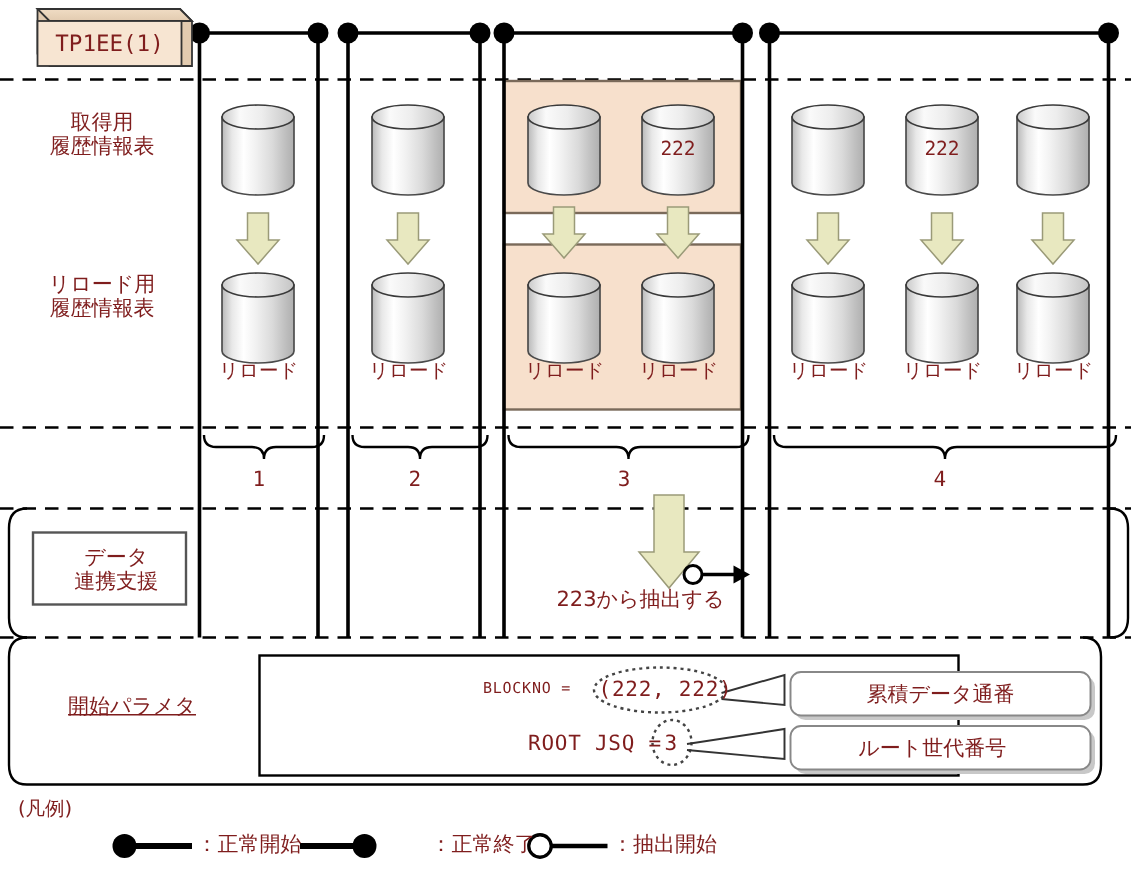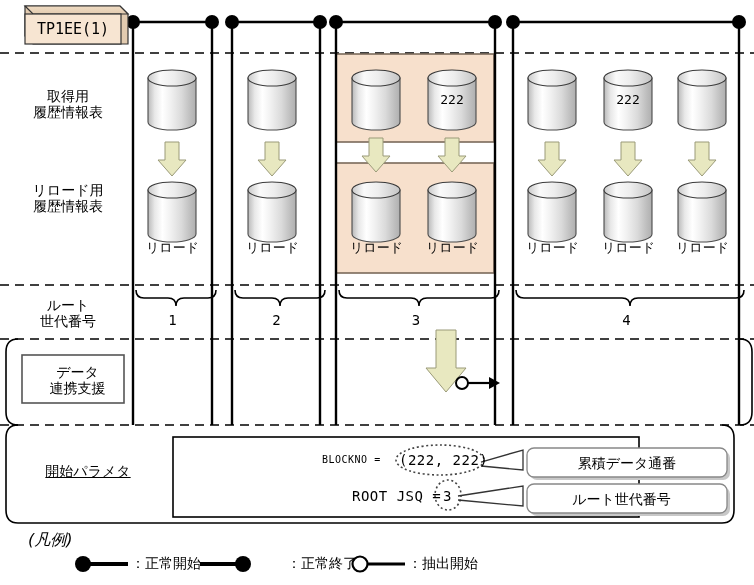--- a/index.html
+++ b/index.html
@@ -1,20 +1,20 @@
 <!DOCTYPE html>
 <html><head>
 <meta charset="utf-8">
 <style>
   html,body{margin:0;padding:0;background:#ffffff;}
   body{width:754px;height:585px;position:relative;overflow:hidden;
        font-family:"DejaVu Sans","Liberation Sans",sans-serif;color:#000;}
   #root{position:absolute;left:0;top:0;width:754px;height:585px;}
   svg#canvas{position:absolute;left:0;top:0;width:754px;height:585px;}
-  .txt{position:absolute;font-size:13px;line-height:16px;color:#000000;white-space:pre;}
+  .txt{position:absolute;font-size:13px;line-height:16px;color:#7f1d1d;white-space:pre;}
   .ctr{text-align:center;}
   .mono{font-family:"DejaVu Sans Mono","Liberation Mono",monospace;}
 </style>
 </head>
 <body>
 
 <div id="root">
 
   <svg id="canvas" viewBox="0 0 754 585">
     <defs>
@@ -178,28 +178,26 @@
       <circle cx="83" cy="564" r="8" fill="#000"></circle>
       <line x1="200" y1="564" x2="243" y2="564" stroke="#000" stroke-width="4"></line>
       <circle cx="243" cy="564" r="8" fill="#000"></circle>
       <line x1="360" y1="564" x2="405" y2="564" stroke="#000" stroke-width="3"></line>
       <circle cx="360" cy="564" r="7.5" fill="#fff" stroke="#000" stroke-width="2.2"></circle>
     </g>
   </svg>
 
   <div class="txt mono ctr" style="left:25px;top:21px;width:96px;font-size:15px;">TP1EE(1)</div>
 
-  <div class="txt ctr" style="left:8px;top:88px;width:120px;font-size:14px;white-space:pre-line;">取得用
+  <div class="txt ctr" style="left:8px;top:75px;width:120px;font-size:14px;white-space:pre-line;font-family:Liberation Serif, serif;">取得用
 履歴情報表</div>
 
   <div class="txt ctr" style="left:8px;top:182px;width:120px;font-size:14px;white-space:pre-line;">リロード用
 履歴情報表</div>
 
-  <div class="txt ctr" style="left:8px;top:297px;width:120px;font-size:14px;white-space:pre-line;">ルート
-世代番号</div>
 
   <div class="txt ctr" style="left:22px;top:364px;width:111px;font-size:14px;white-space:pre-line;">データ
 連携支援</div>
 
   <div class="txt ctr" style="left:8px;top:463px;width:160px;font-size:14px;text-decoration:underline;">開始パラメタ</div>
 
   <div class="txt mono ctr" style="left:428px;top:92px;width:48px;font-size:13px;">222</div>
   <div class="txt mono ctr" style="left:604px;top:92px;width:48px;font-size:13px;">222</div>
 
   <div class="txt ctr" style="left:133px;top:240px;width:79px;font-size:13px;">リロード</div>
@@ -208,28 +206,29 @@
   <div class="txt ctr" style="left:413px;top:240px;width:79px;font-size:13px;">リロード</div>
   <div class="txt ctr" style="left:513px;top:240px;width:79px;font-size:13px;">リロード</div>
   <div class="txt ctr" style="left:589px;top:240px;width:79px;font-size:13px;">リロード</div>
   <div class="txt ctr" style="left:663px;top:240px;width:79px;font-size:13px;">リロード</div>
 
   <div class="txt mono ctr" style="left:133px;top:312px;width:79px;font-size:14px;">1</div>
   <div class="txt mono ctr" style="left:233px;top:312px;width:87px;font-size:14px;">2</div>
   <div class="txt mono ctr" style="left:337px;top:312px;width:158px;font-size:14px;">3</div>
   <div class="txt mono ctr" style="left:514px;top:312px;width:225px;font-size:14px;">4</div>
 
+  <div class="txt" style="left:371px;top:392px;font-size:14px;">223から抽出する</div>
 
   <div class="txt mono" style="left:322px;top:452px;font-size:10px;letter-spacing:0.5px;">BLOCKNO = </div>
   <div class="txt mono" style="left:399px;top:452px;font-size:14px;letter-spacing:0.5px;">(222, 222)</div>
 
   <div class="txt mono" style="left:352px;top:488px;font-size:14px;letter-spacing:0.5px;">ROOT JSQ = </div>
   <div class="txt mono" style="left:443px;top:488px;font-size:14px;letter-spacing:0.5px;">3</div>
 
   <div class="txt ctr" style="left:527px;top:455px;width:200px;font-size:14px;">累積データ通番</div>
   <div class="txt ctr" style="left:527px;top:491px;width:189px;font-size:14px;">ルート世代番号</div>
 
-  <div class="txt" style="left:28px;top:532px;font-size:16px;font-style:italic;">(凡例)</div>
+  <div class="txt" style="left:12px;top:532px;font-size:13px;">(凡例)</div>
   <div class="txt" style="left:131px;top:555px;font-size:14px;">：正常開始</div>
   <div class="txt" style="left:251px;top:555px;font-size:14px;margin-left:36px;">：正常終了</div>
   <div class="txt" style="left:408px;top:555px;font-size:14px;">：抽出開始</div>
 
 </div>
 
 </body></html>

